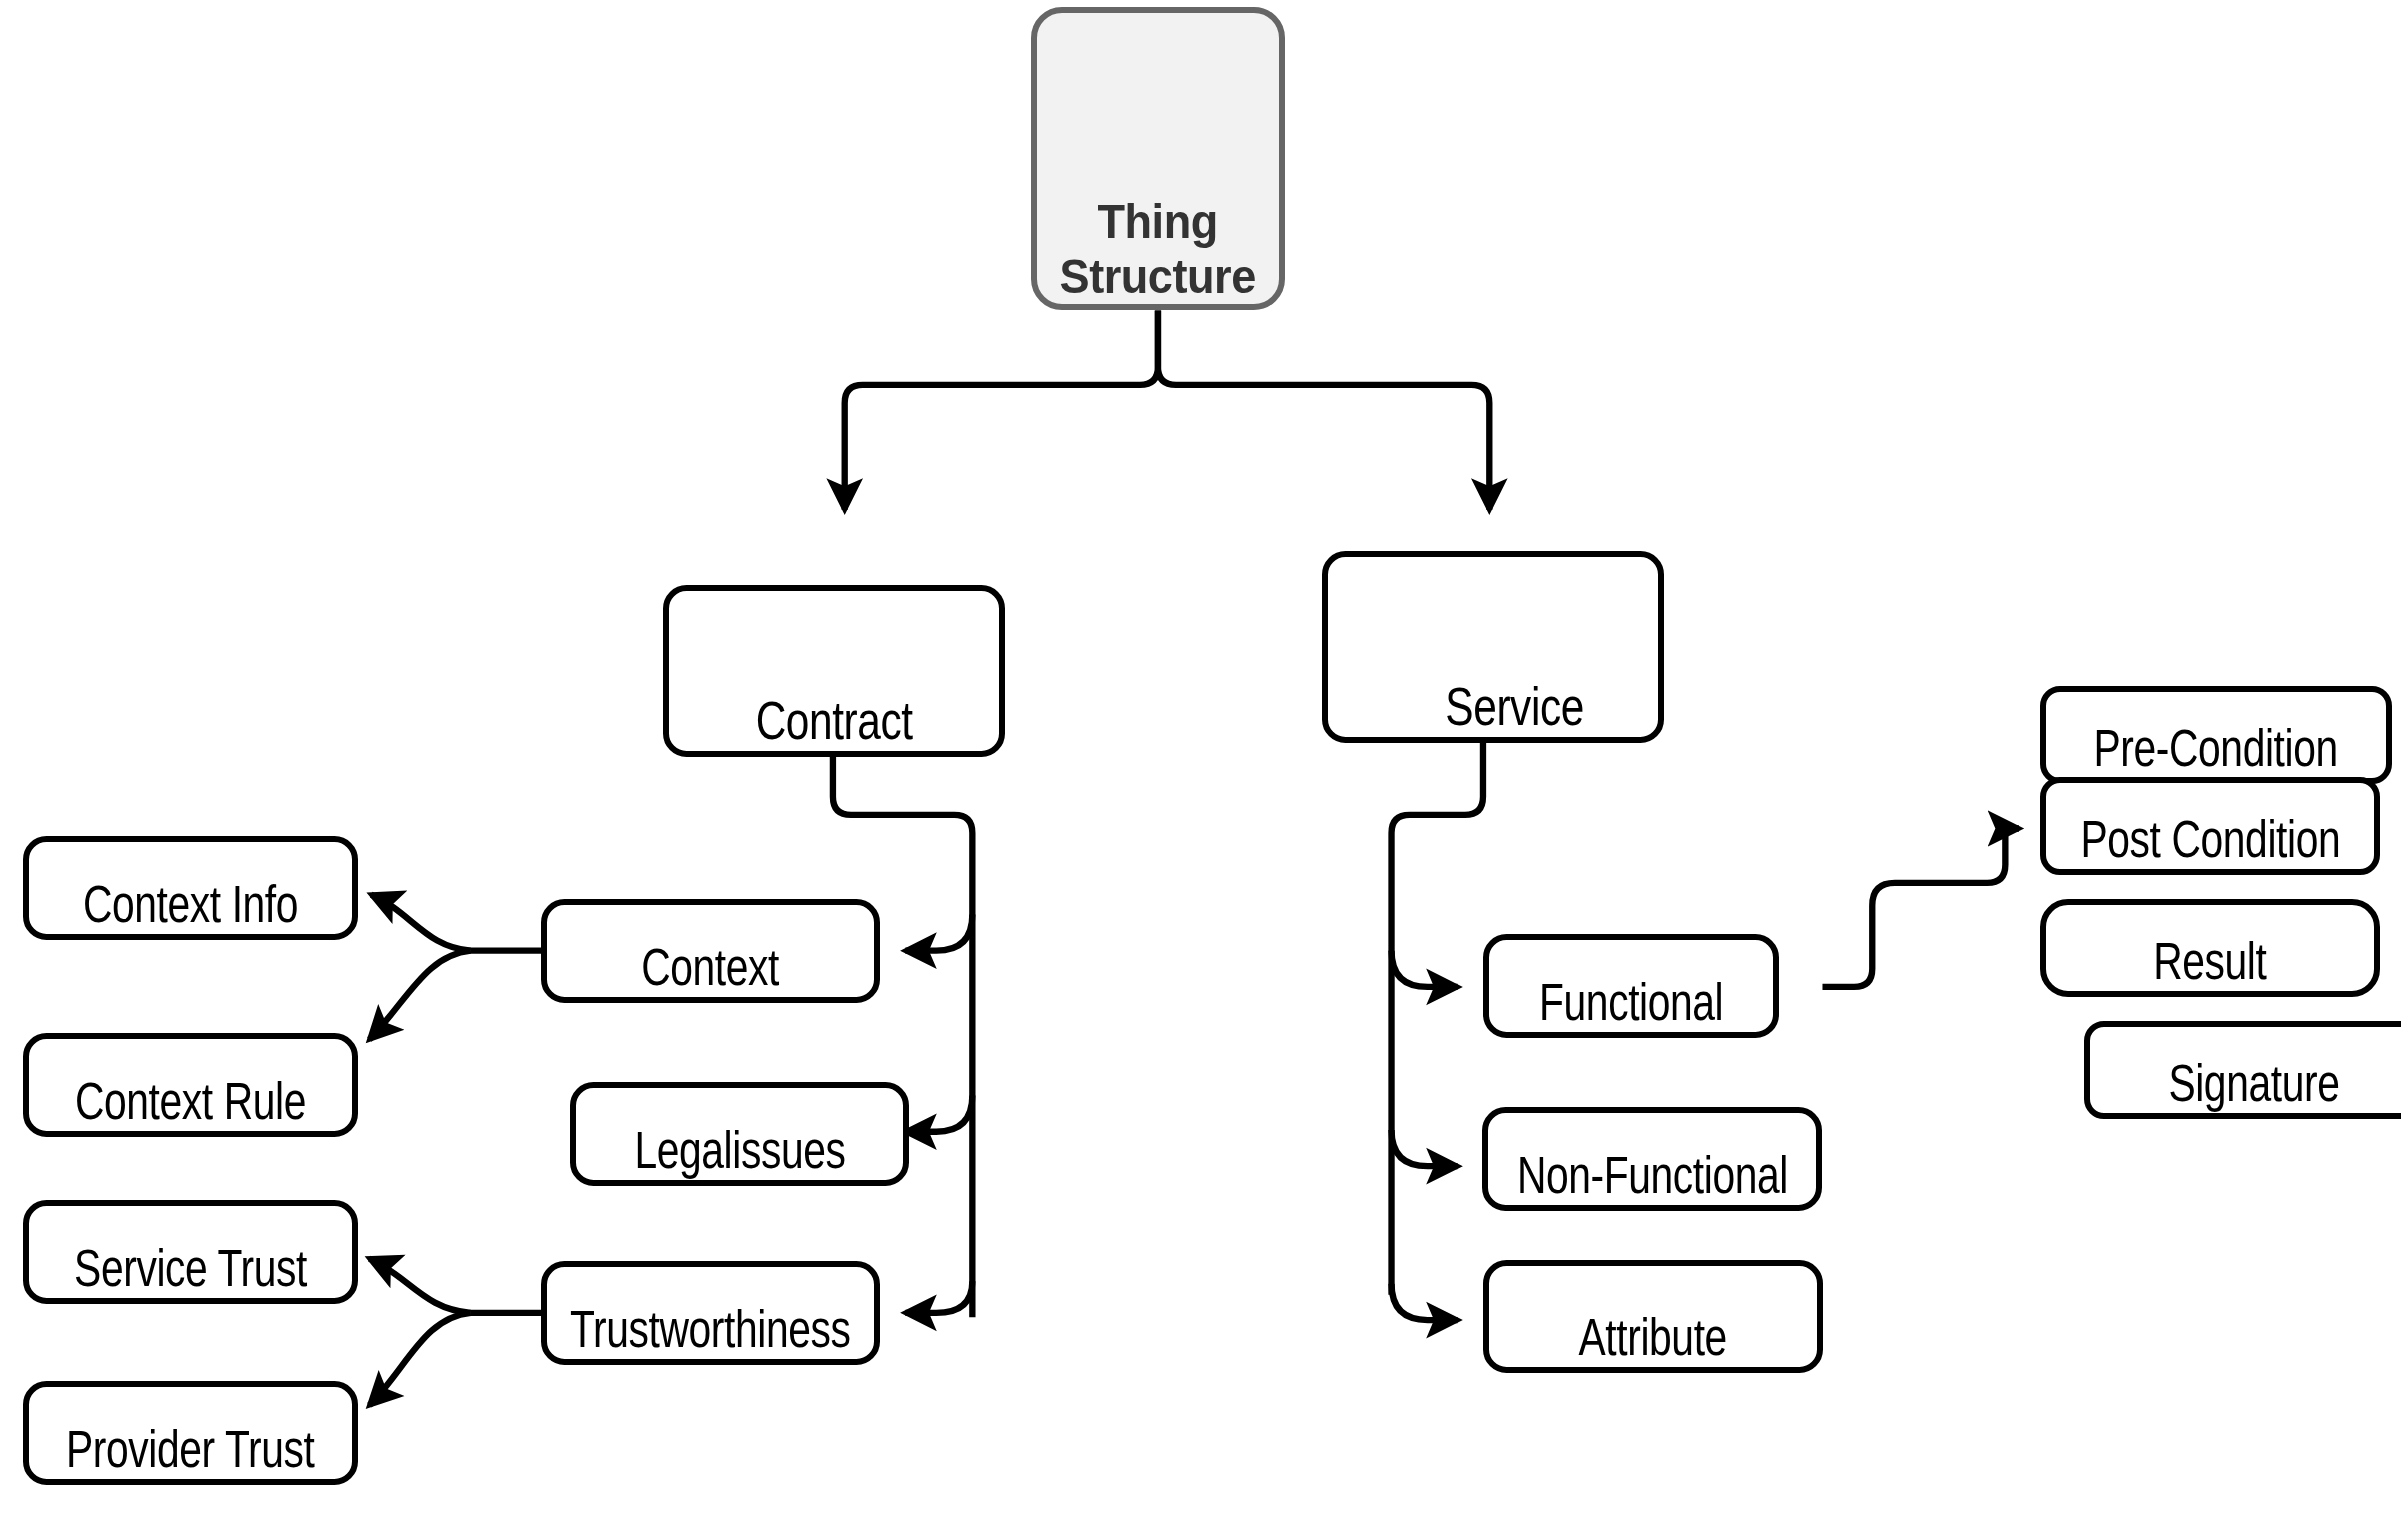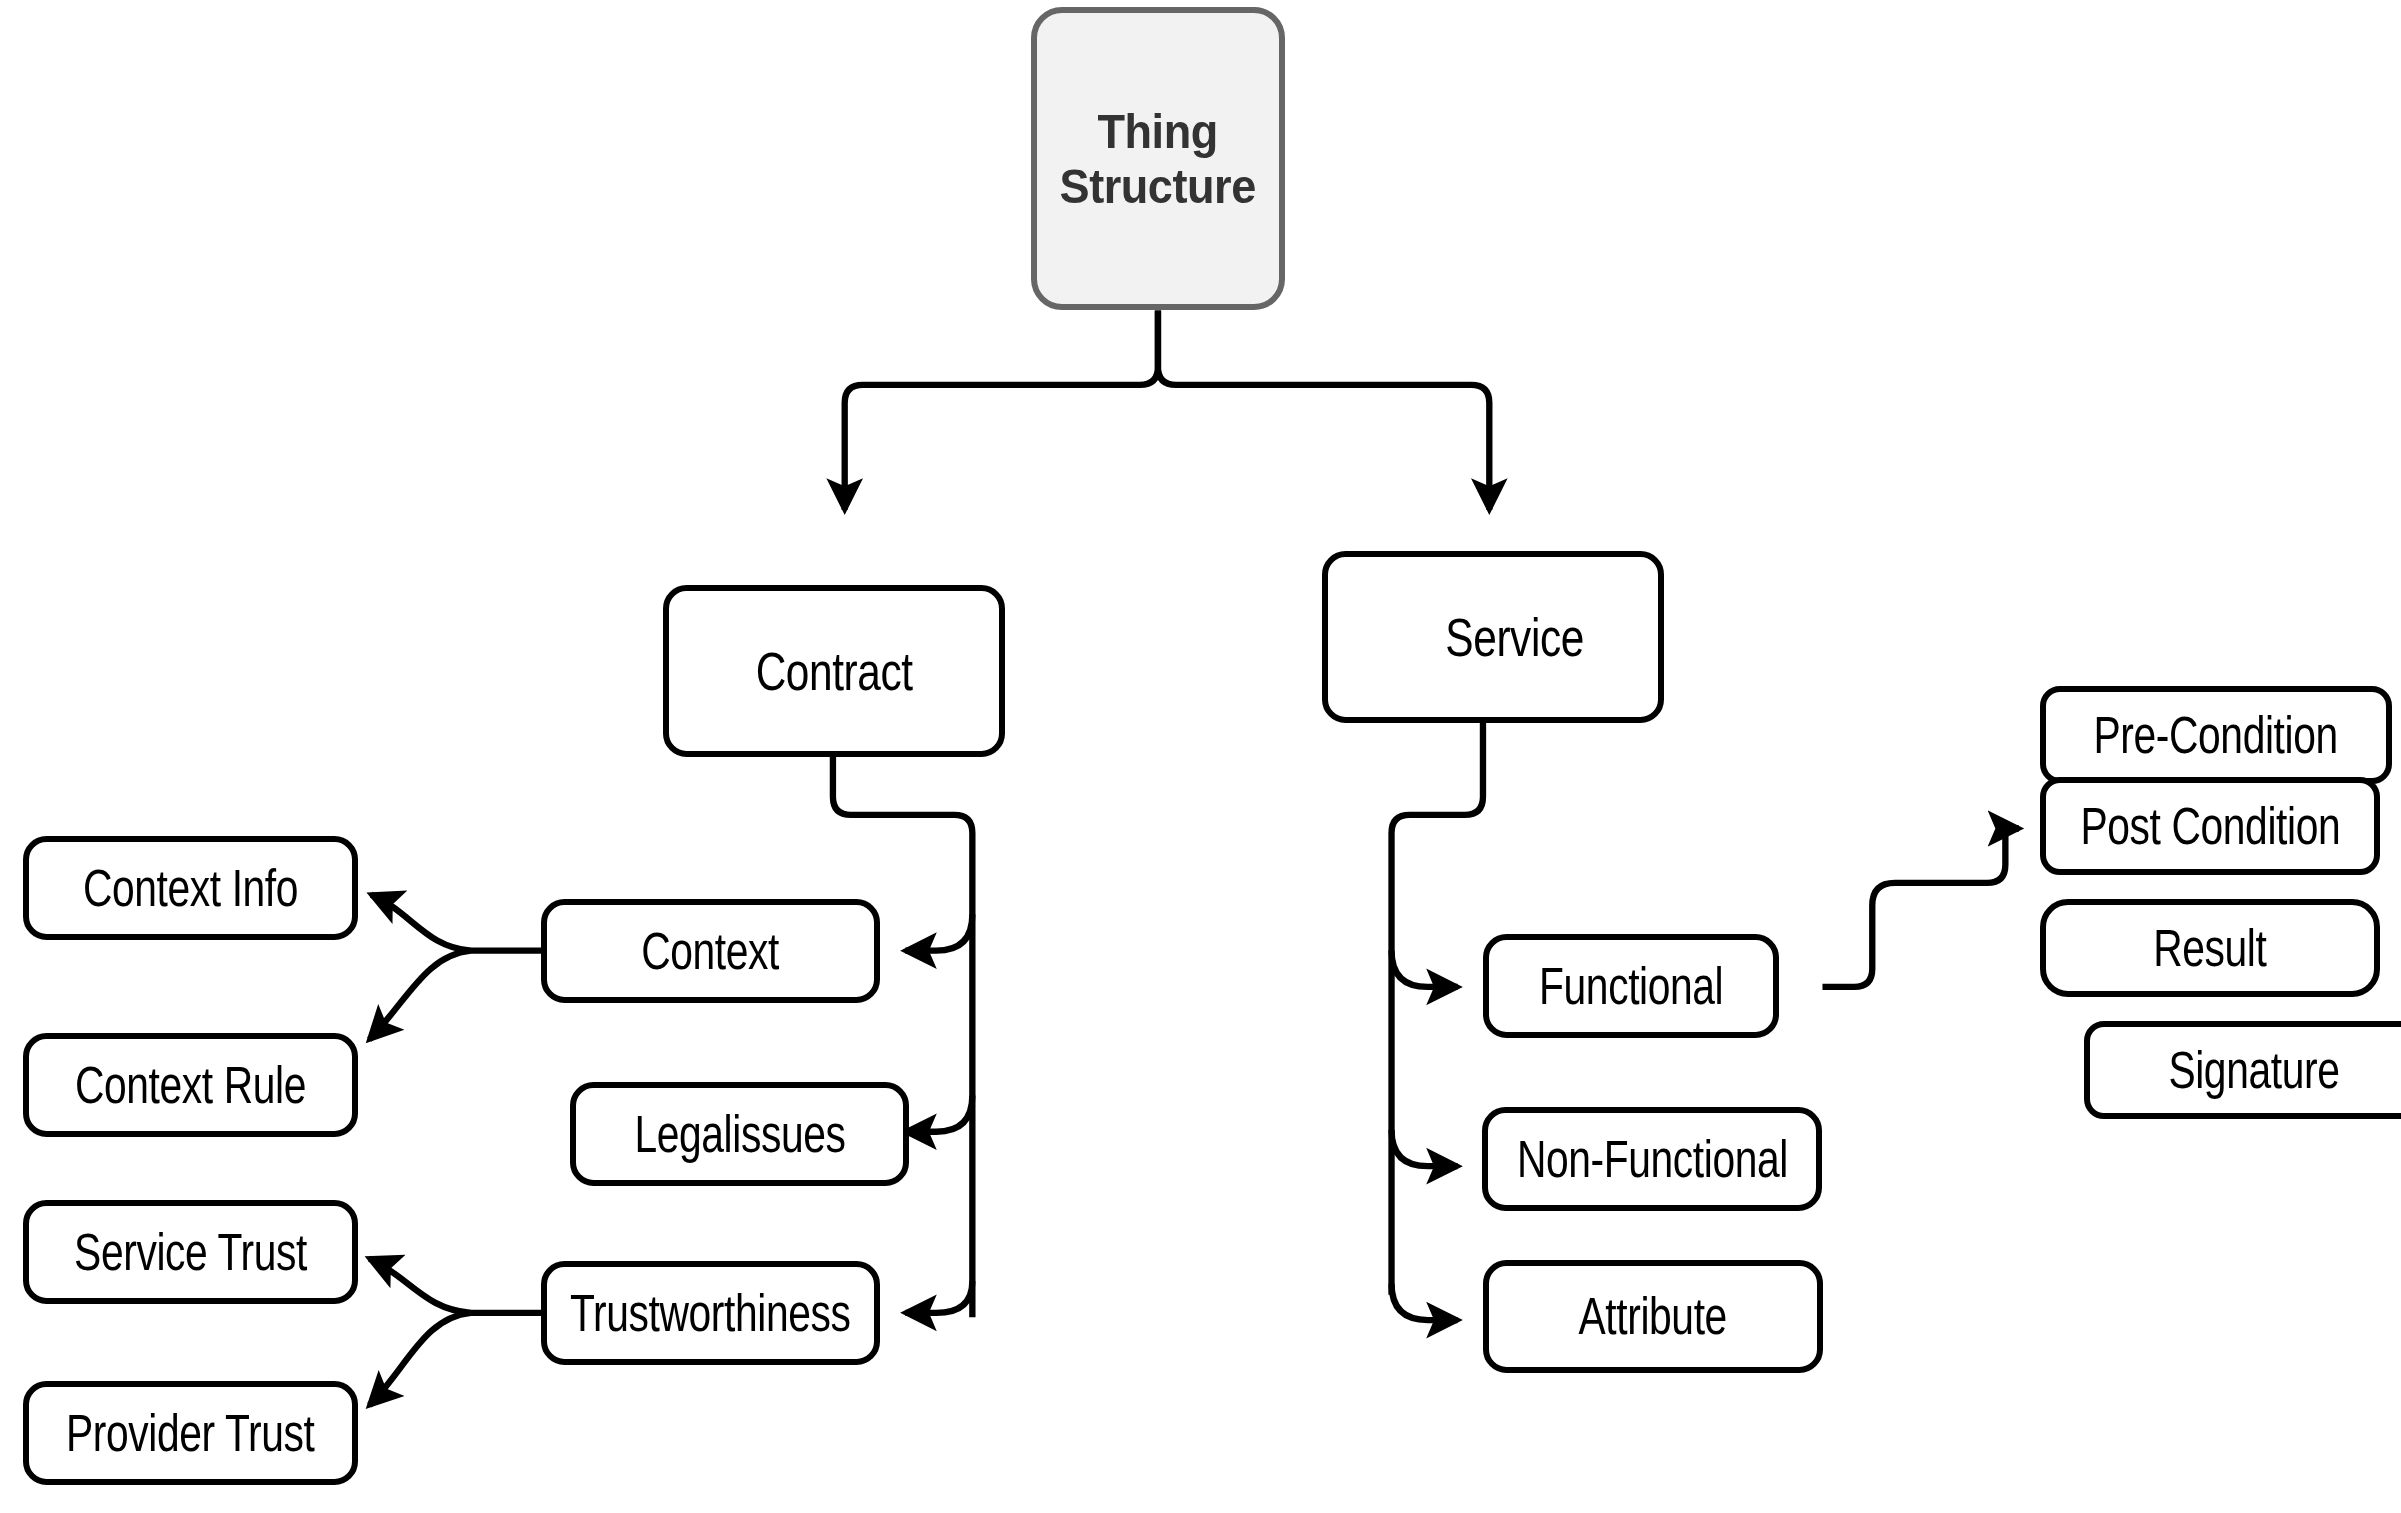--- a/index.html
+++ b/index.html
@@ -20,21 +20,21 @@
     left: 0;
     top: 0;
     width: 2401px;
     height: 1513px;
     pointer-events: none;
   }
   .node {
     position: absolute;
     box-sizing: border-box;
     display: flex;
-    align-items: center;
+    align-items: flex-end;
     justify-content: center;
     background: #ffffff;
     border: 6.3px solid #000000;
     border-radius: 23.5px;
     color: #000000;
     font-family: "Liberation Sans", sans-serif;
     font-weight: 400;
     letter-spacing: -0.5px;
     white-space: nowrap;
     z-index: 2;
@@ -100,21 +100,21 @@
     <div>
       <span>Thing</span>
       <span>Structure</span>
     </div>
   </div>
 
   <div class="node" style="left:663px; top:551px; width:342px; height:172px; font-size:53px;margin-top:34px;">
     <span>Contract</span>
   </div>
 
-  <div class="node" style="left:1322px; top:551px; width:342px; height:172px; font-size:53px;padding-left:44px;">
+  <div class="node" style="left:1322px; top:551px; width:342px; height:192px; font-size:53px;padding-left:44px;">
     <span>Service</span>
   </div>
 
   <div class="node" style="left:541px; top:899px; width:339px; height:104px; font-size:51px;">
     <span>Context</span>
   </div>
 
   <div class="node" style="left:541px; top:1082px; width:339px; height:104px; font-size:51px;margin-left:29px;">
     <span>Legalissues</span>
   </div>

